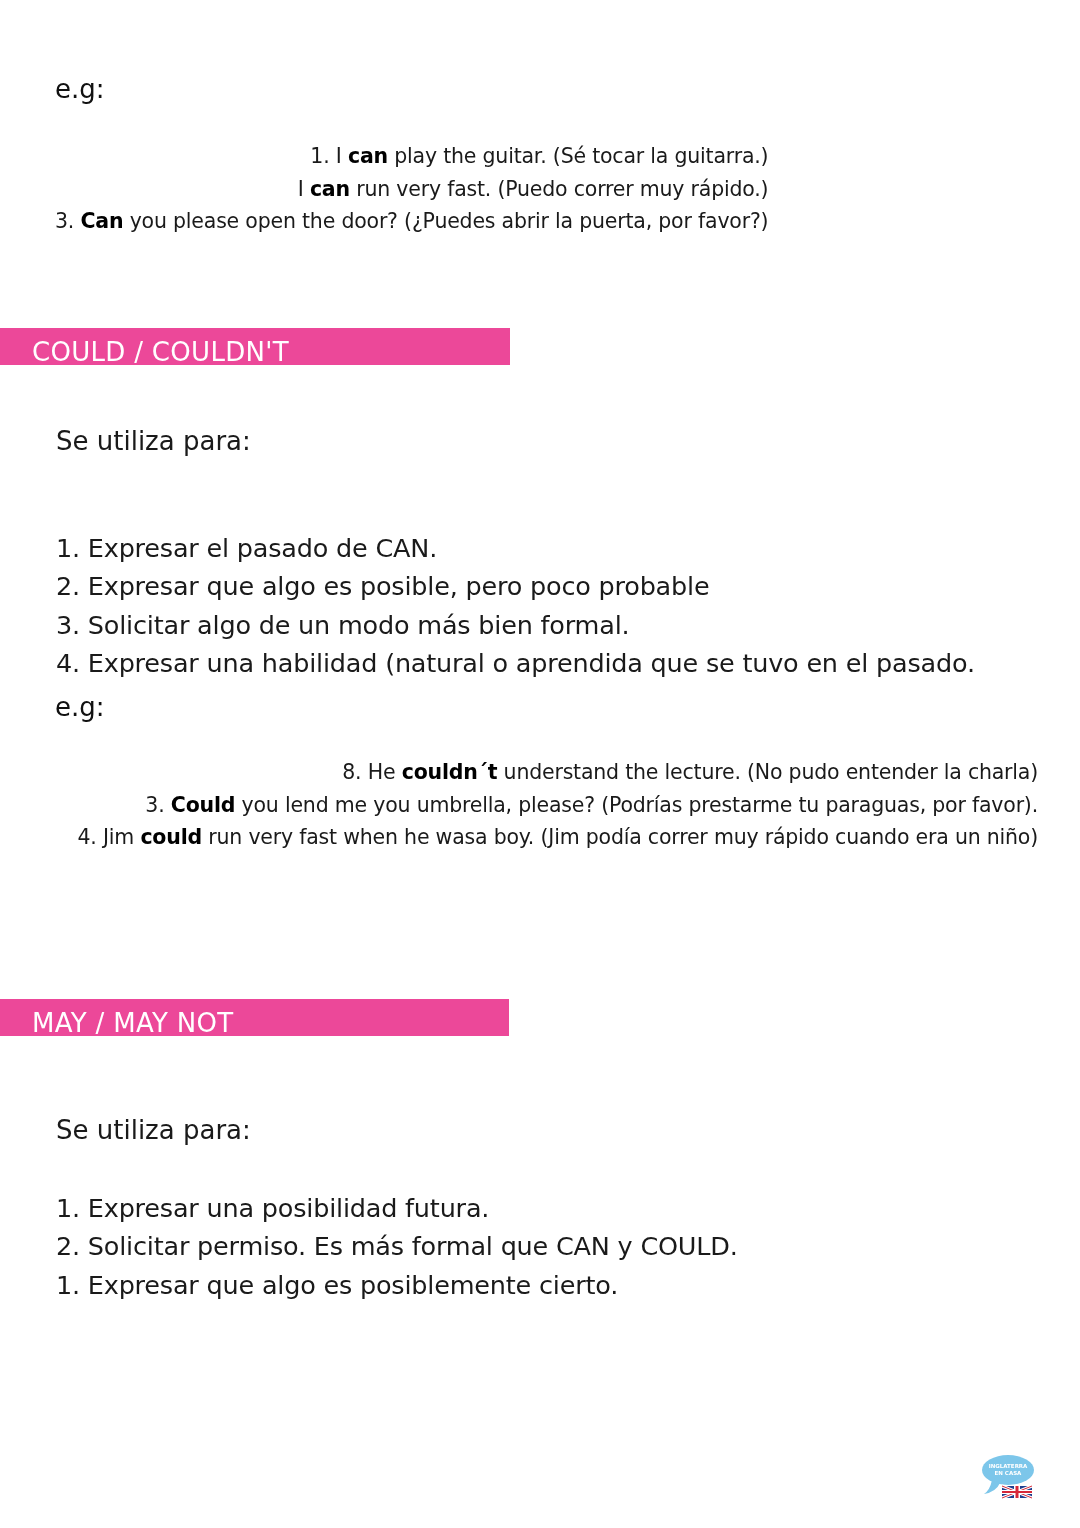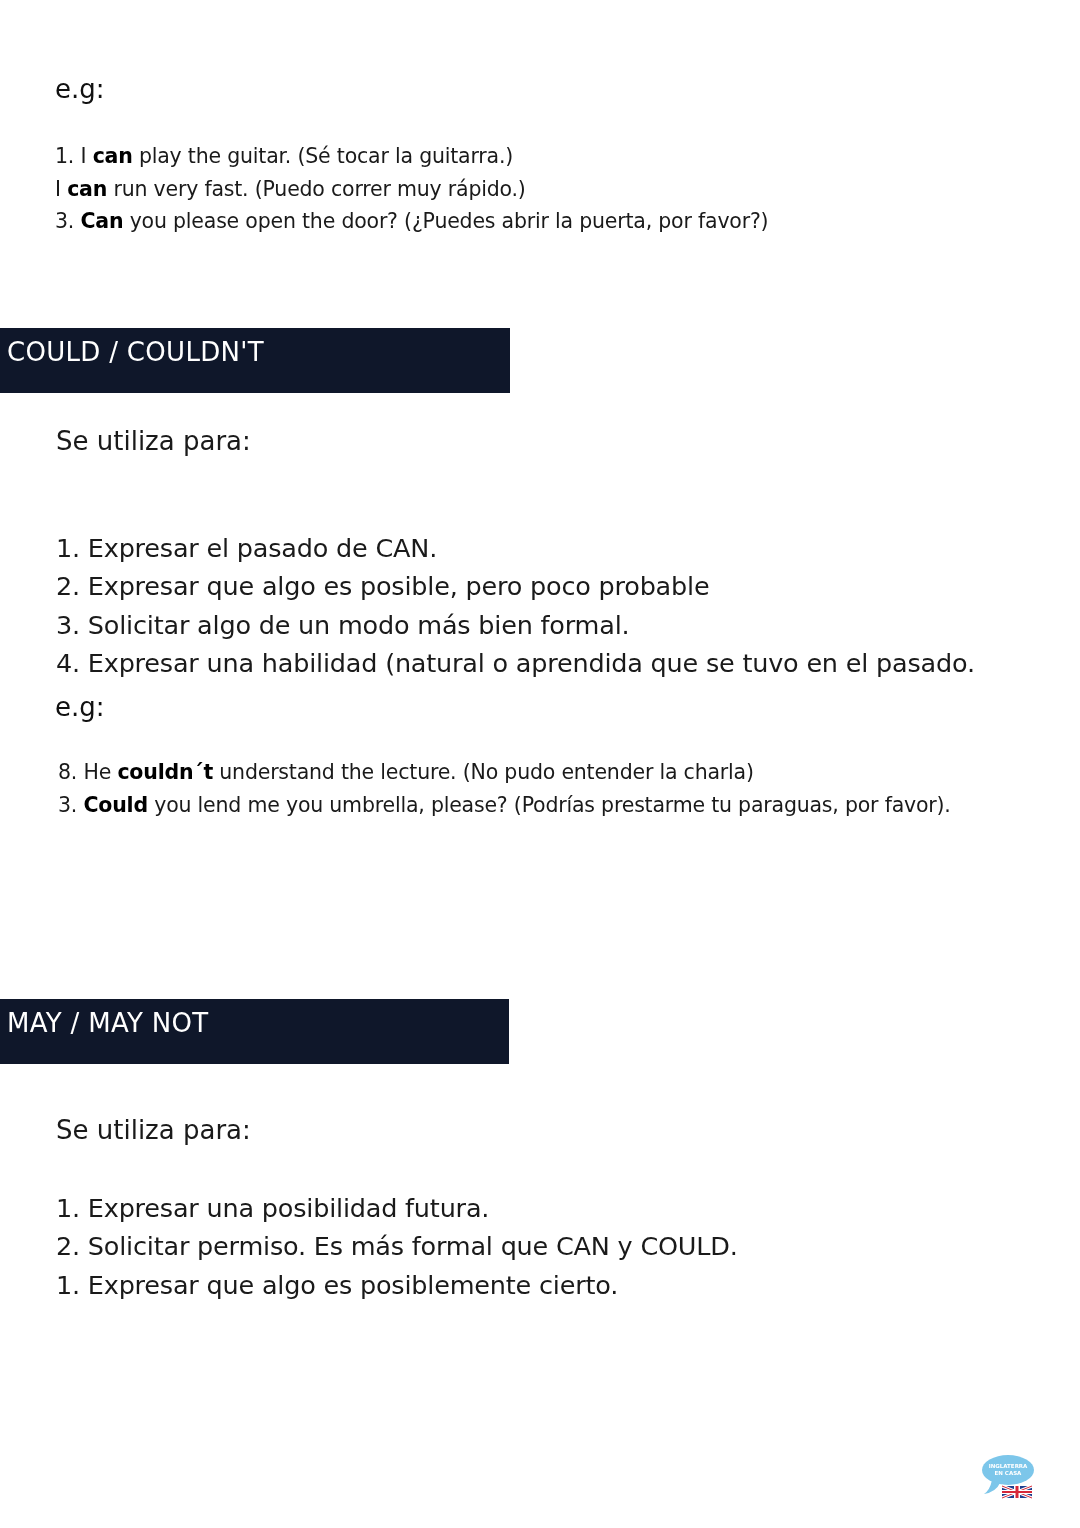--- a/index.html
+++ b/index.html
@@ -21,34 +21,35 @@
       font-size: 26px;
       color: #111;
     }
     .examples {
       position: absolute;
       left: 55px;
       font-size: 20.5px;
       line-height: 32.7px;
       color: #1a1a1a;
       letter-spacing: -0.2px;
+      text-align: right;
     }
     .examples .ex-line { white-space: nowrap; }
     .examples .ex-line.wrap { white-space: normal; width: 980px; }
     .examples b { font-weight: bold; color: #000; }
     .banner {
       position: absolute;
       left: 0;
       width: 510px;
-      height: 65px;
-      background: #0f172a;
+      height: 37px;
+      background: #ec4899;
       color: #ffffff;
       font-size: 26px;
       line-height: 49px;
-      padding-left: 7px;
+      padding-left: 32px;
       box-sizing: border-box;
       letter-spacing: 0.3px;
     }
     .intro {
       position: absolute;
       left: 56px;
       font-size: 26px;
       color: #1a1a1a;
     }
     .uses {
@@ -88,20 +89,21 @@
   <div class="use-line">2. Expresar que algo es posible, pero poco probable</div>
   <div class="use-line">3. Solicitar algo de un modo más bien formal.</div>
   <div class="use-line">4. Expresar una habilidad (natural o aprendida que se tuvo en el pasado.</div>
 </div>
 
 <div class="eg-label" style="left:55px; top:692px;">e.g:</div>
 
 <div class="examples" style="top:756px; left:58px;">
   <div class="ex-line"><span>8. He </span><b>couldn´t</b><span> understand the lecture. (No pudo entender la charla)</span></div>
   <div class="ex-line"><span>3. </span><b>Could</b><span> you lend me you umbrella, please? (Podrías prestarme tu paraguas, por favor).</span></div>
+  <div class="ex-line wrap"><span>4. Jim </span><b>could</b><span> run very fast when he wasa boy. (Jim podía correr muy rápido cuando era un niño)</span></div>
 </div>
 
 <div class="banner" style="top:999px; width:509px;">MAY / MAY NOT</div>
 
 <div class="intro" style="top:1115px;">Se utiliza para:</div>
 
 <div class="uses" style="top:1189px;">
   <div class="use-line">1. Expresar una posibilidad futura.</div>
   <div class="use-line">2. Solicitar permiso. Es más formal que CAN y COULD.</div>
   <div class="use-line">1. Expresar que algo es posiblemente cierto.</div>

